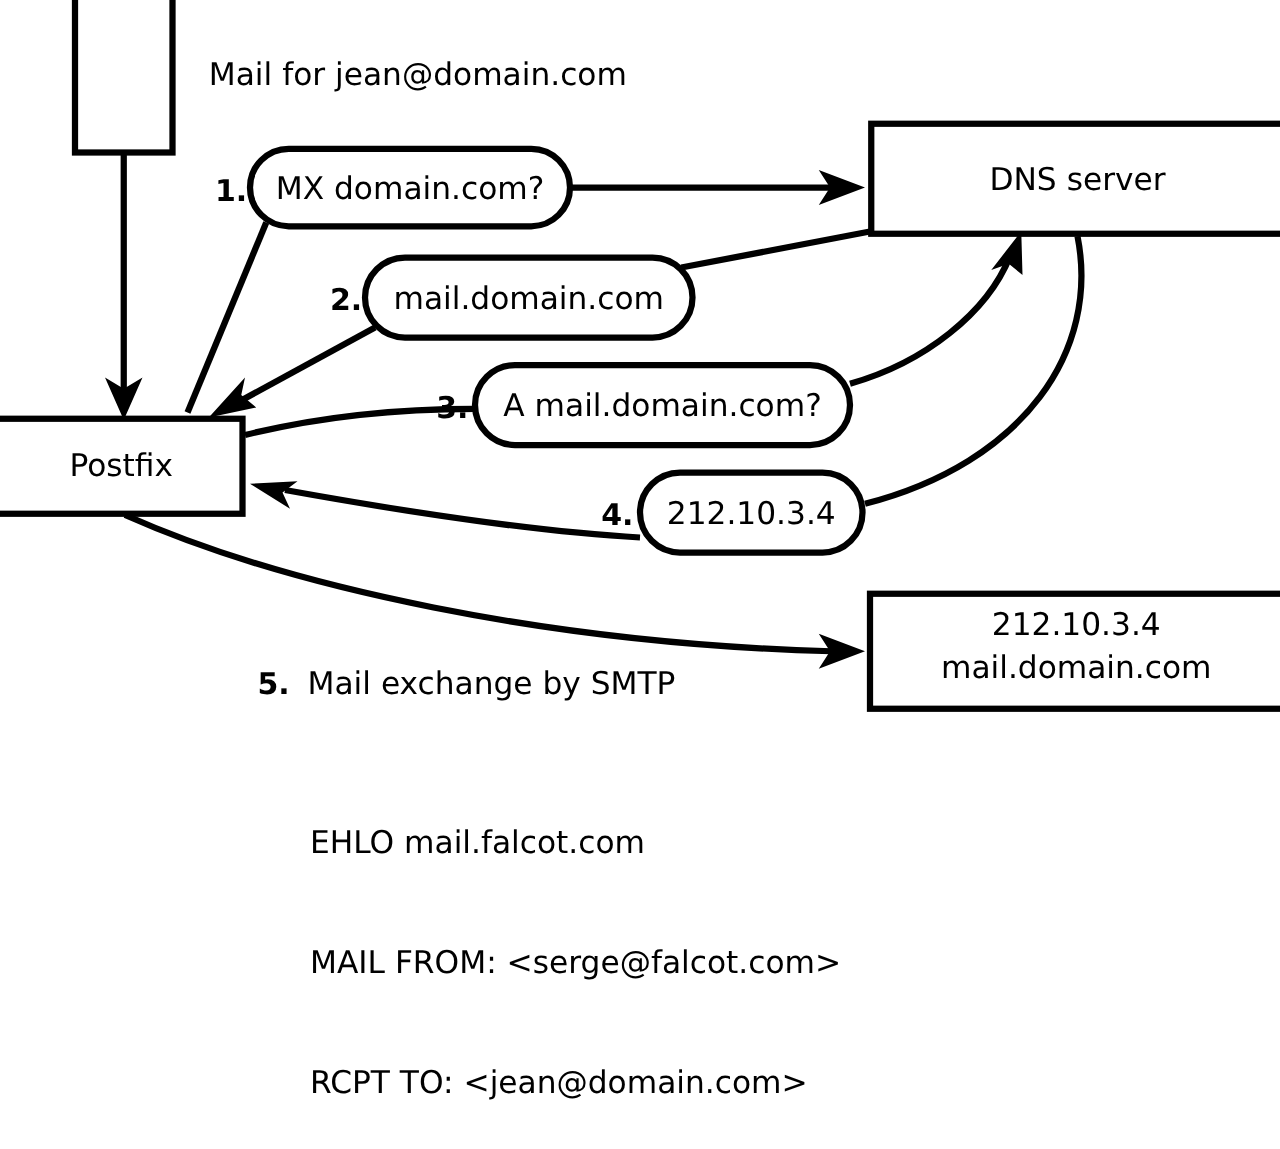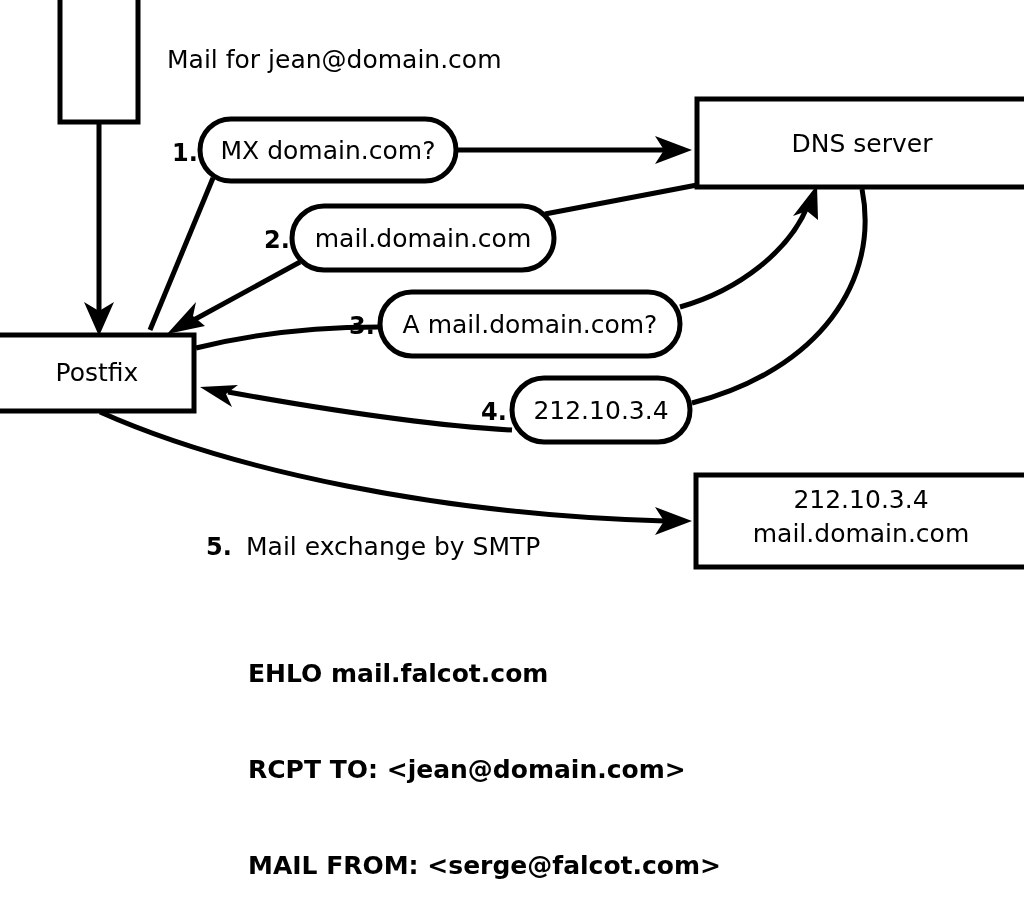--- a/index.html
+++ b/index.html
@@ -67,21 +67,20 @@
     left: 248px;
     top: 594px;
     font-family: "DejaVu Sans", "Liberation Sans", sans-serif;
     font-size: 25px;
     line-height: 32px;
     color: #000000;
     white-space: pre;
   }
   .transcript div {
     height: 32px;
-    font-weight: bold;
   }
 </style>
 </head>
 <body>
 
 <div id="stage">
 
   <svg id="diagram-svg" viewBox="0 0 1024 919">
 
     <g>
@@ -176,22 +175,22 @@
 
     <text class="lbl lbl-caption" x="167" y="68">Mail for jean@domain.com</text>
 
     <text class="lbl lbl-step" x="206" y="555">5.</text>
     <text class="lbl lbl-caption" x="246" y="555">Mail exchange by SMTP</text>
 
   </svg>
 
   <div class="transcript">
     <div>EHLO mail.falcot.com</div>
+    <div>MAIL FROM: &lt;serge@falcot.com&gt;</div>
     <div>RCPT TO: &lt;jean@domain.com&gt;</div>
-    <div>MAIL FROM: &lt;serge@falcot.com&gt;</div>
     
     
     
     
     
     
     
   </div>
 
 </div>

